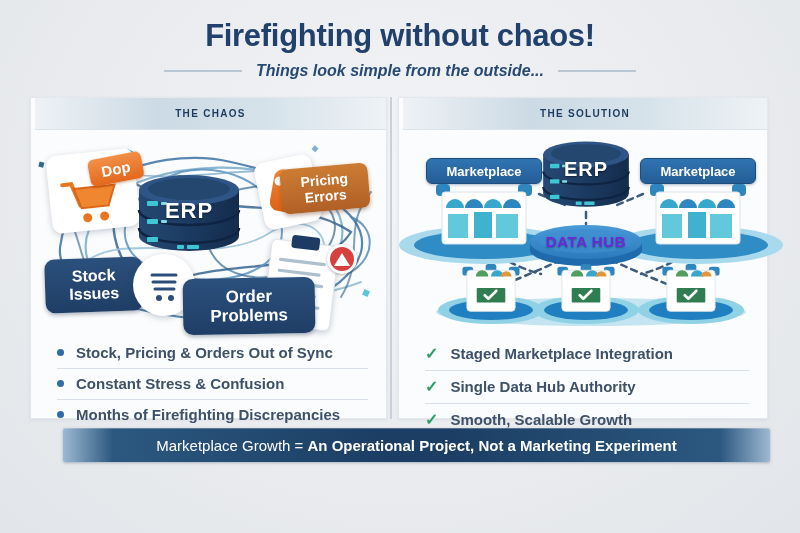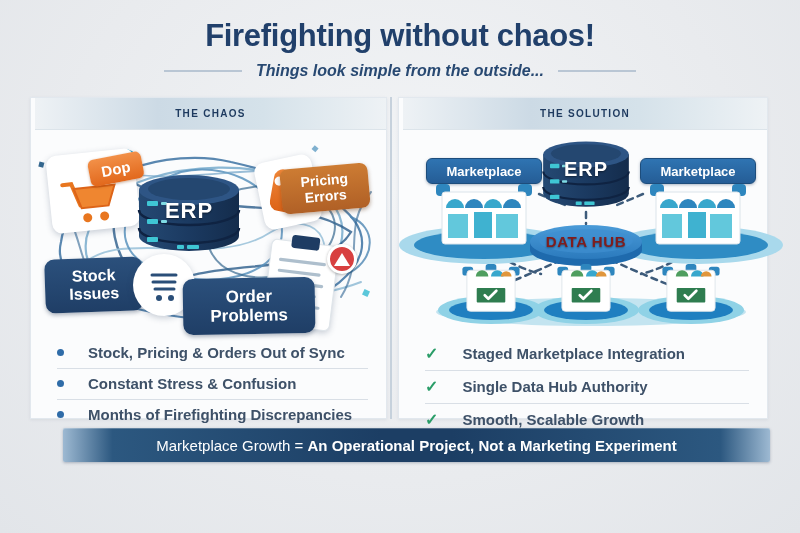--- a/index.html
+++ b/index.html
@@ -52,26 +52,26 @@
   .warn-tri { width:0; height:0; border-left:8px solid transparent;
     border-right:8px solid transparent; border-bottom:13px solid #fff; }
 
   
   .mp { width:116px; }
   .mp-sign { height:26px; background:linear-gradient(#2f74b2,#255d96); border-radius:6px;
     border:1px solid #1d4d7c; color:#fff; font-weight:800; font-size:13px;
     display:flex; align-items:center; justify-content:center;
     box-shadow:0 1px 3px rgba(20,50,90,.35); }
   .ellipse { position:absolute; border-radius:50%; }
-  .hub-text { position:absolute; width:100%; text-align:center; color:#7f1d1d; font-weight:800;
+  .hub-text { position:absolute; width:100%; text-align:center; color:#6d28d9; font-weight:800;
     font-size:15px; letter-spacing:.6px; text-shadow:0 1px 2px rgba(0,0,0,.4); }
 
   
   .list { position:absolute; top:240px; left:26px; right:18px; }
-  .li { display:flex; align-items:center; gap:24px; padding:6px 0 7px;
+  .li { display:flex; align-items:center; gap:12px; padding:6px 0 7px;
     border-bottom:1px solid #d9dfe6; font-size:15px; font-weight:600; color:#3e5168; }
   .li:last-child { border-bottom:none; }
   .dot { width:7px; height:7px; border-radius:50%; background:#2f6ca8; flex:0 0 auto; }
   .check { color:#2a9d68; font-weight:800; font-size:16px; flex:0 0 auto; }
 
   
   .banner { position:absolute; top:428px; left:30px; right:30px; height:34px; border-radius:2px;
     background:linear-gradient(90deg,#9db9d2 0%,#2c5880 7%,#1c3e64 45%,#1c3e64 55%,#2c5880 93%,#9db9d2 100%);
     box-shadow:inset 0 1px 0 rgba(255,255,255,.25), 0 1px 3px rgba(30,50,80,.3);
     display:flex; align-items:center; justify-content:center; color:#fff; font-size:15px;margin-left:33px; }

